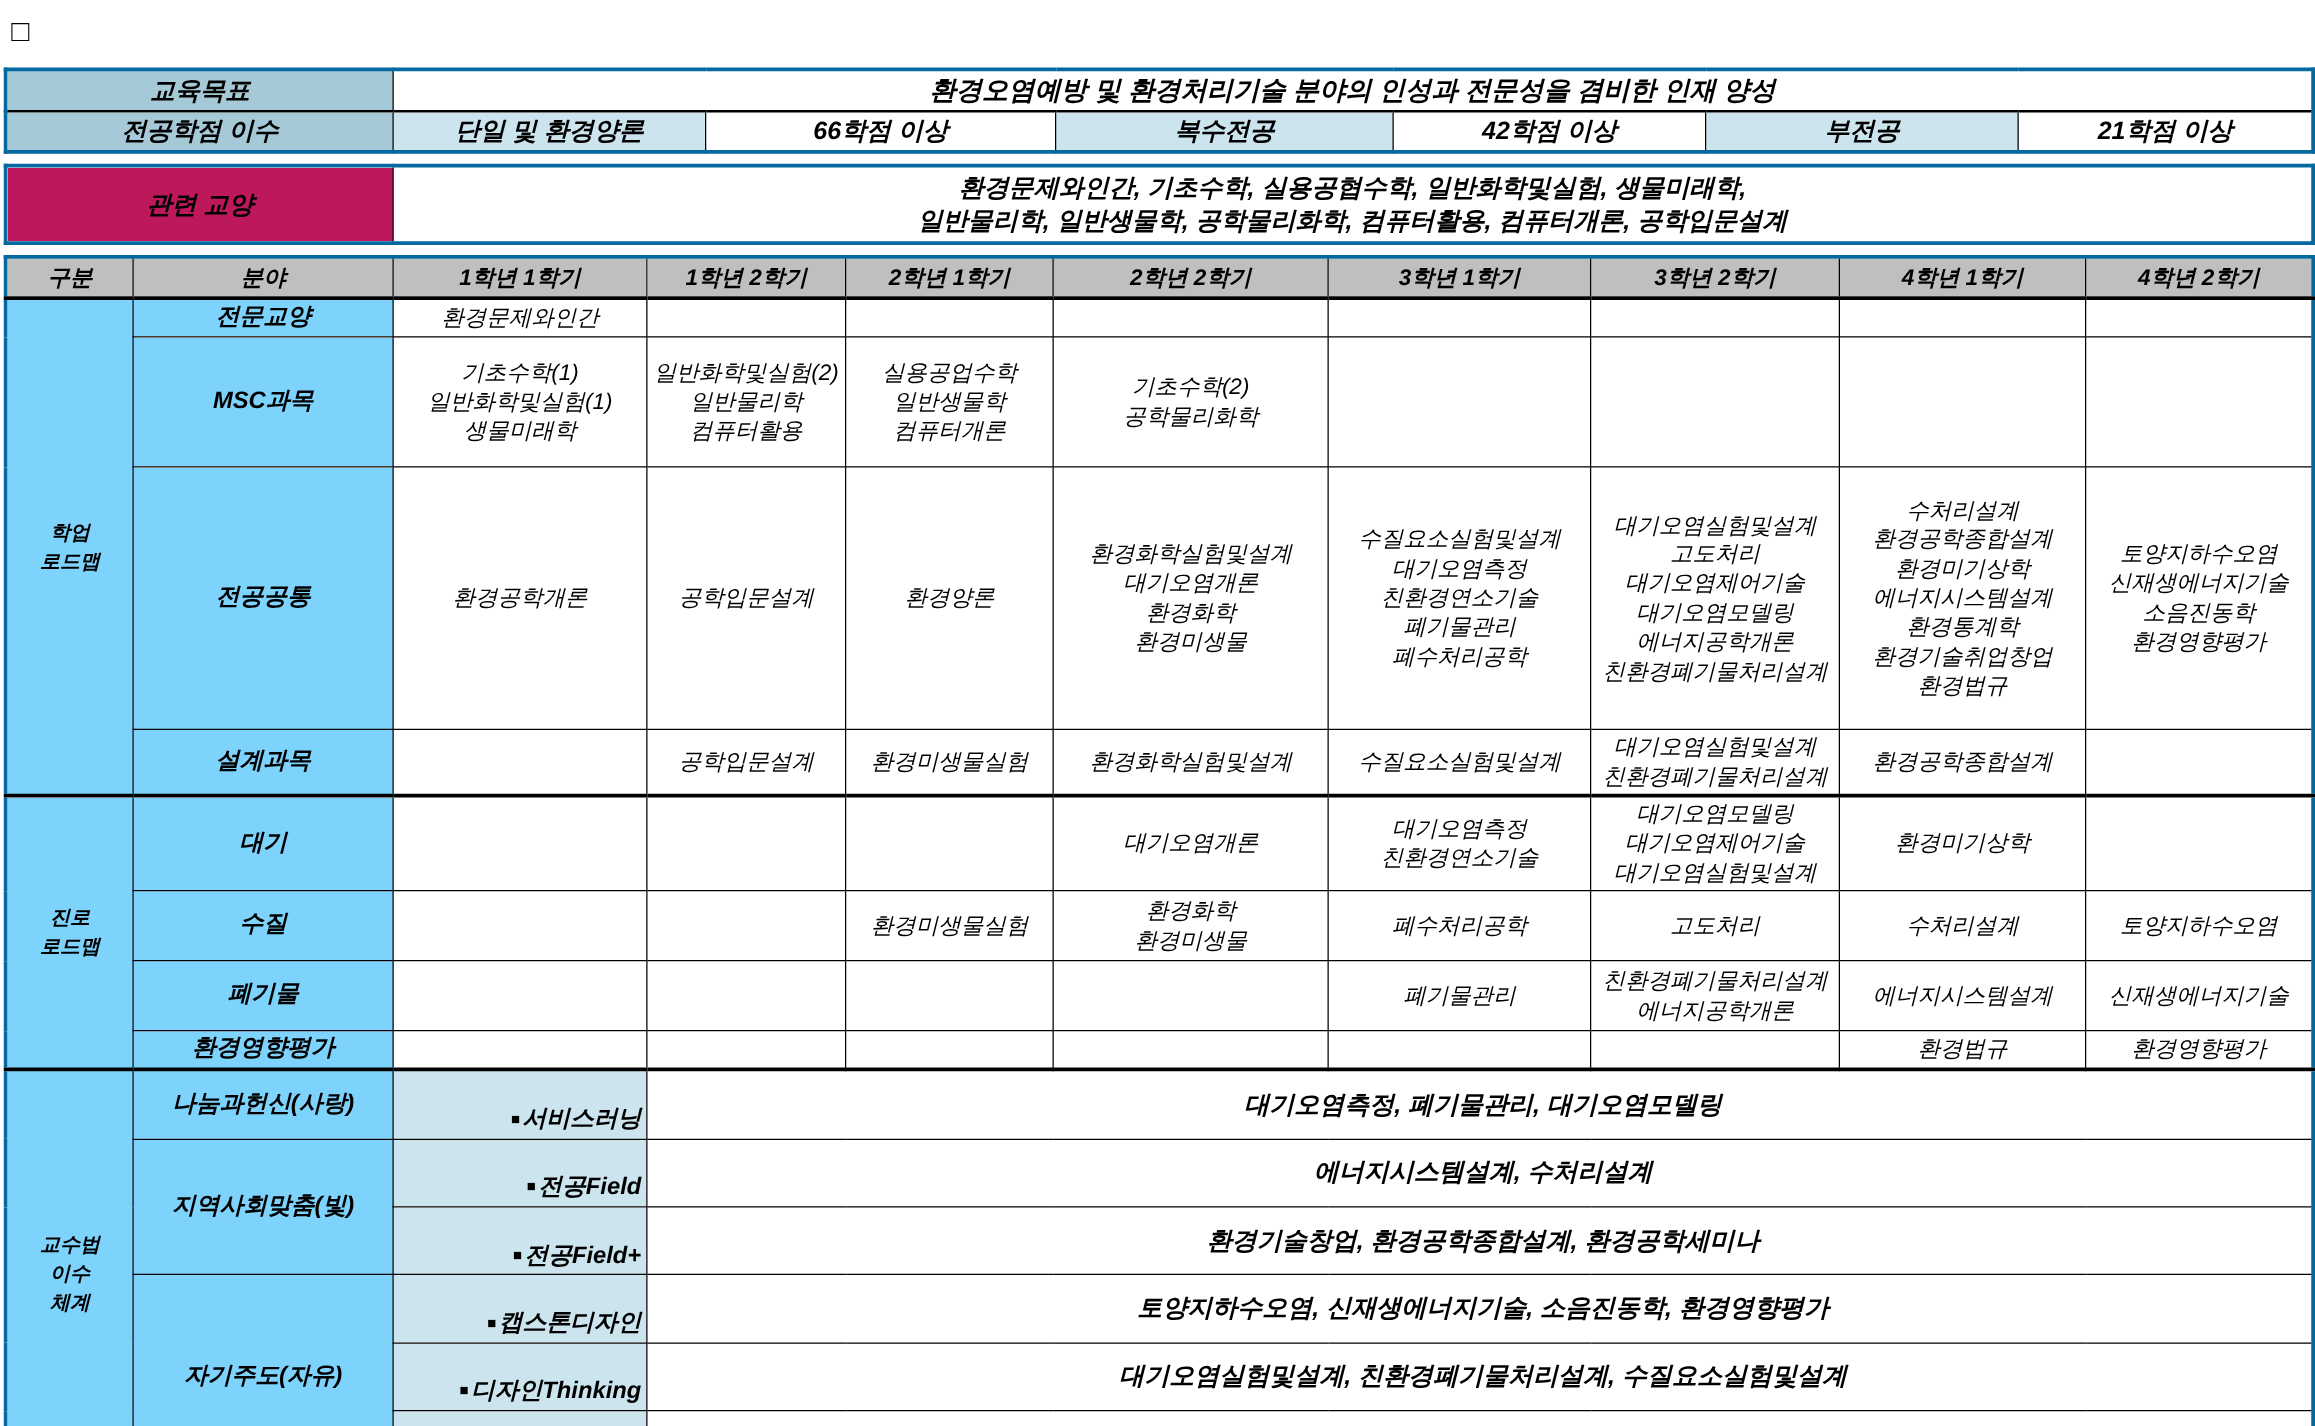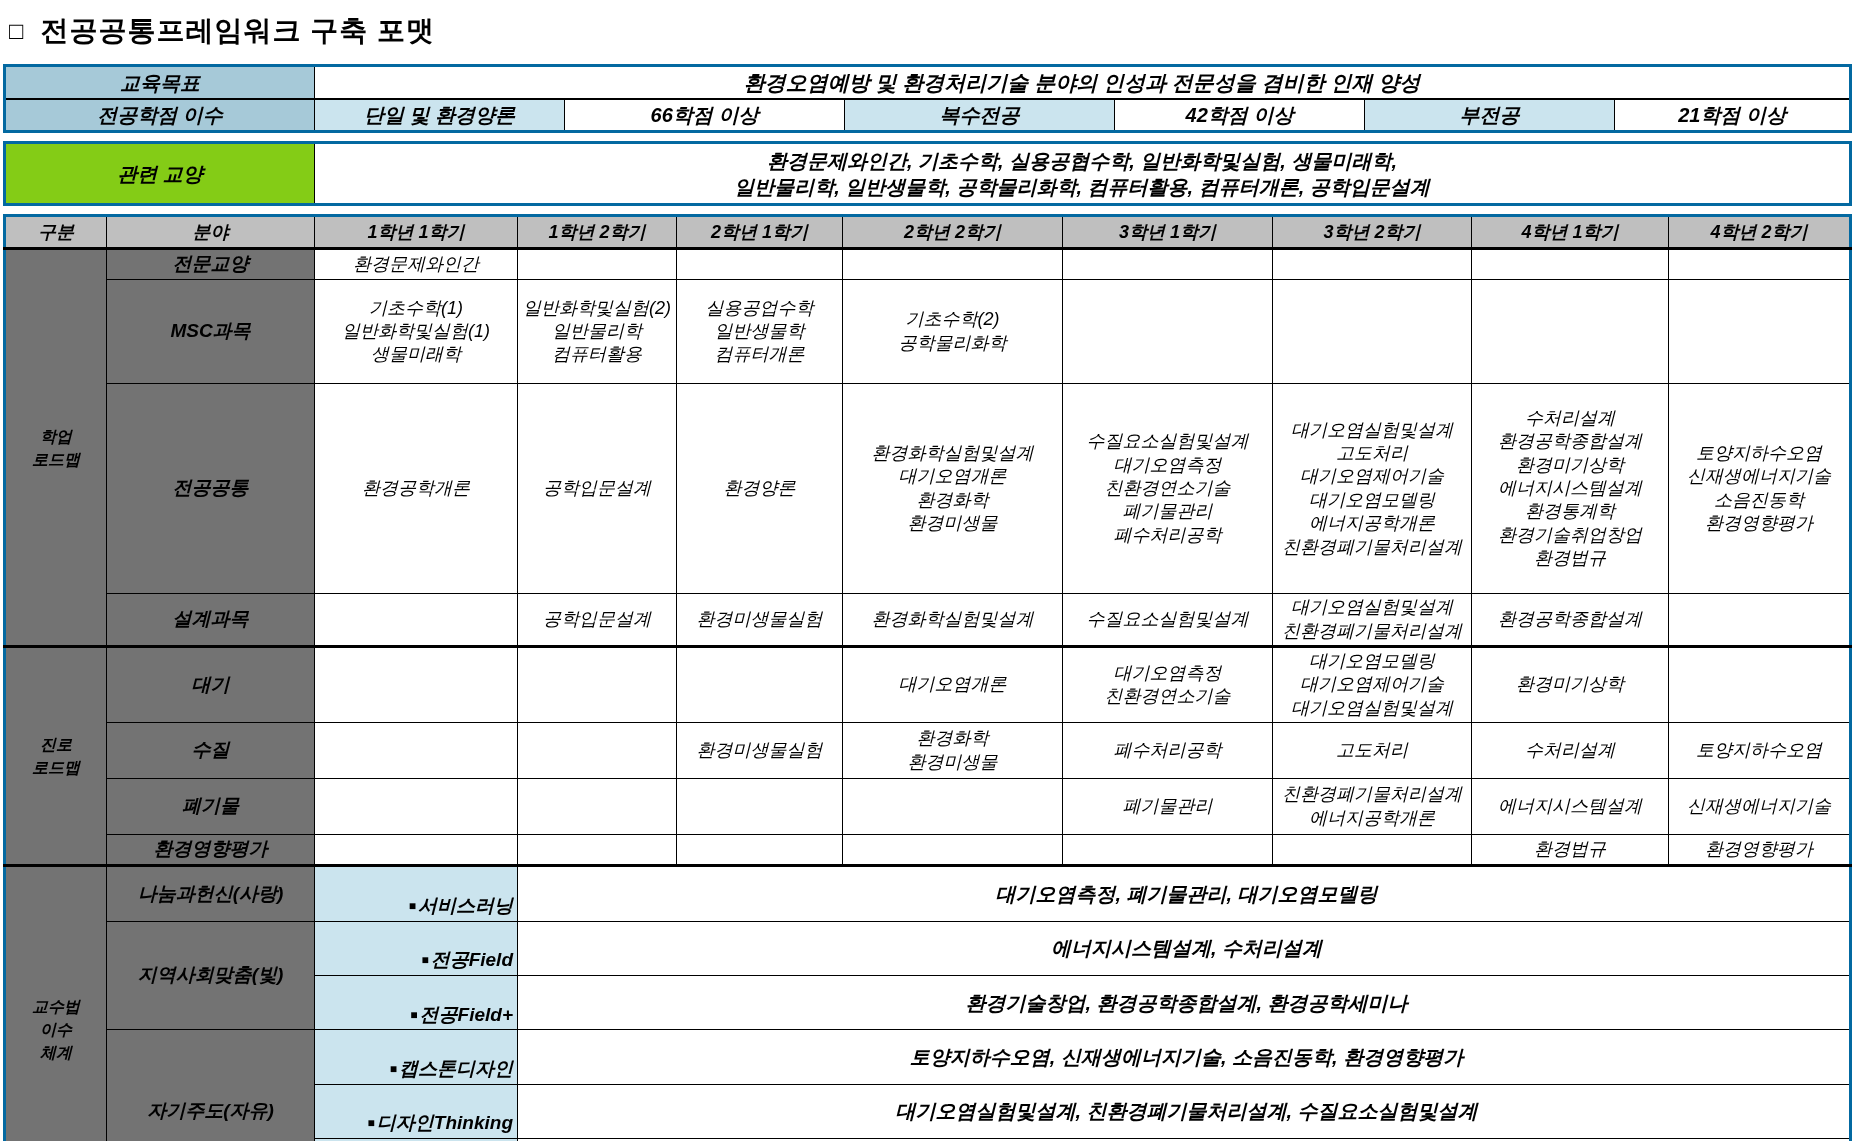--- a/index.html
+++ b/index.html
@@ -29,23 +29,23 @@
     text-align: center; vertical-align: middle;
     padding: 2px 4px;
     white-space: pre-line;
     font-size: 18px; line-height: 1.3;
     overflow: hidden;
   }
 
   
   .bg-blue   { background: #A6C9D8; }
   .bg-lblue  { background: #CBE4EE; }
-  .bg-green  { background: #84cc16; }
+  .bg-green  { background: #be185d; }
   .bg-hgray  { background: #BFBFBF; }
-  .bg-lgray  { background: #737373; }
+  .bg-lgray  { background: #7dd3fc; }
 
   .bold { font-weight: bold; }
   .fs20 { font-size: 20px; }
   .fs21 { font-size: 21px; }
 
   
   .row-a td { height: 28px; }
   .row-a .sep-top { border-top: 2.5px solid #000; margin-left: 16px; }
 
   
@@ -75,21 +75,20 @@
   .method-cell .sq { font-size: 12px; vertical-align: 2px; margin-right: 2px; }
   .courses-cell { font-weight: bold; font-size: 20px; padding-left: 10px; }
 </style>
 </head>
 <body>
 
 <div class="page">
 
   <div class="doc-title">
     <span class="bullet">□</span>
-    <span>전공공통프레임워크 구축 포맷</span>
   </div>
 
   <table>
     <colgroup>
       <col style="width:310px">
         <col style="width:250px">
         <col style="width:280px">
       <col style="width:270px">
         <col style="width:250px">
         <col style="width:250px">

